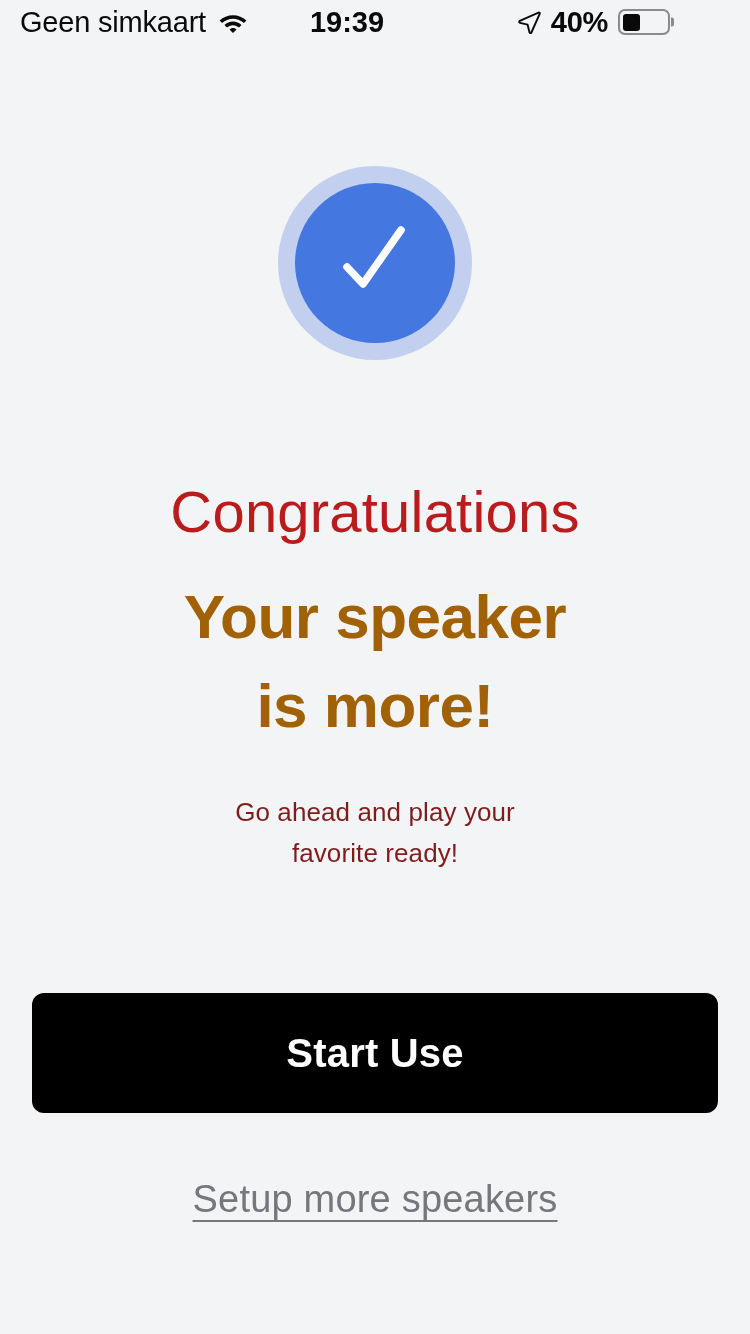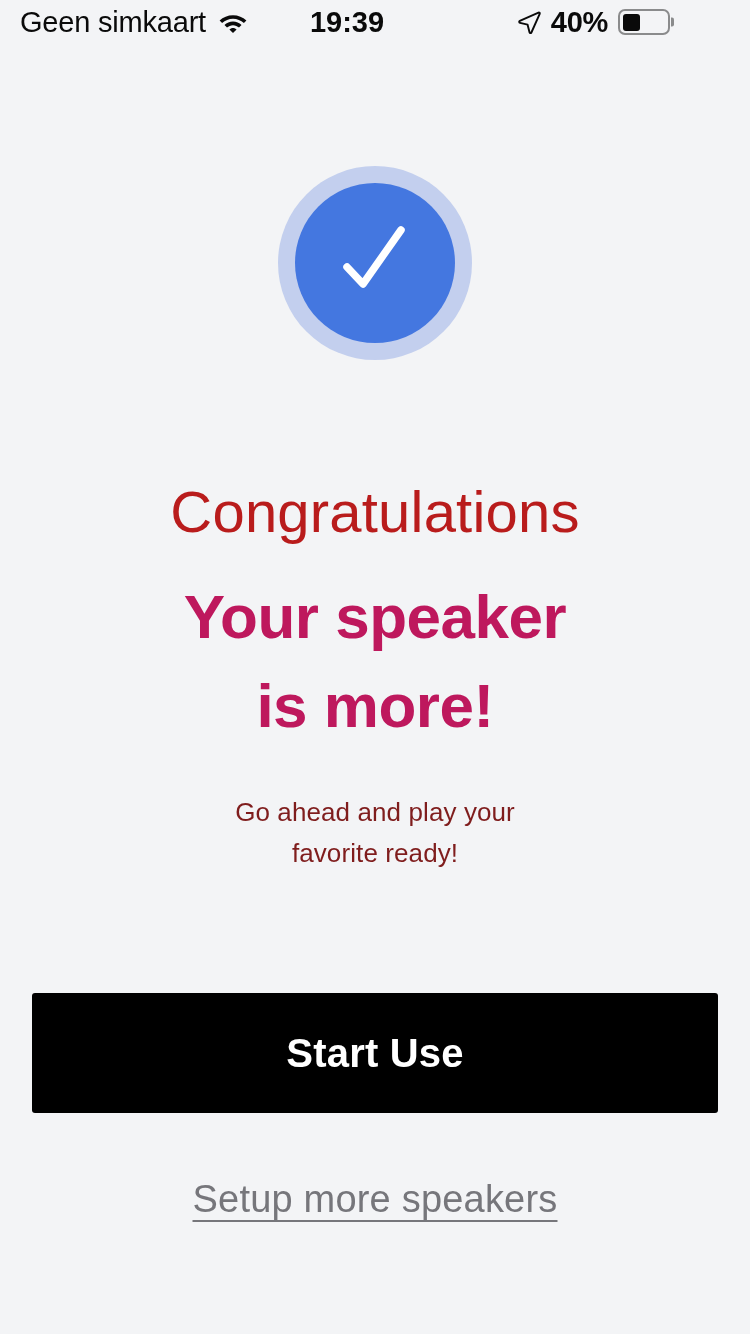--- a/index.html
+++ b/index.html
@@ -158,21 +158,21 @@
     font-weight: 300;
     color: #b91c1c;
     letter-spacing: 0.2px;
     line-height: 1.1;
     margin: 0;
   }
   .headline {
     margin: 28px 0 0 0;
     font-size: 62px;
     font-weight: 700;
-    color: #be185d;
+    color: #a16207;
     letter-spacing: -0.5px;
     line-height: 1.44;
   }
   .headline .line {
     display: block;
   }
   .subtitle {
     margin: 42px 0 0 0;
     font-size: 26px;
     font-weight: 300;
@@ -186,21 +186,21 @@
 
   
   .primary-button {
     position: absolute;
     left: 32px;
     top: 993px;
     width: 686px;
     height: 120px;
     background: #000000;
     border: none;
-    border-radius: 3px;
+    border-radius: 12px;
     color: #ffffff;
     font-family: "Liberation Sans", sans-serif;
     font-size: 40px;
     font-weight: 700;
     letter-spacing: 0.2px;
     cursor: pointer;
     padding: 0;
   }
   .secondary-link {
     position: absolute;

